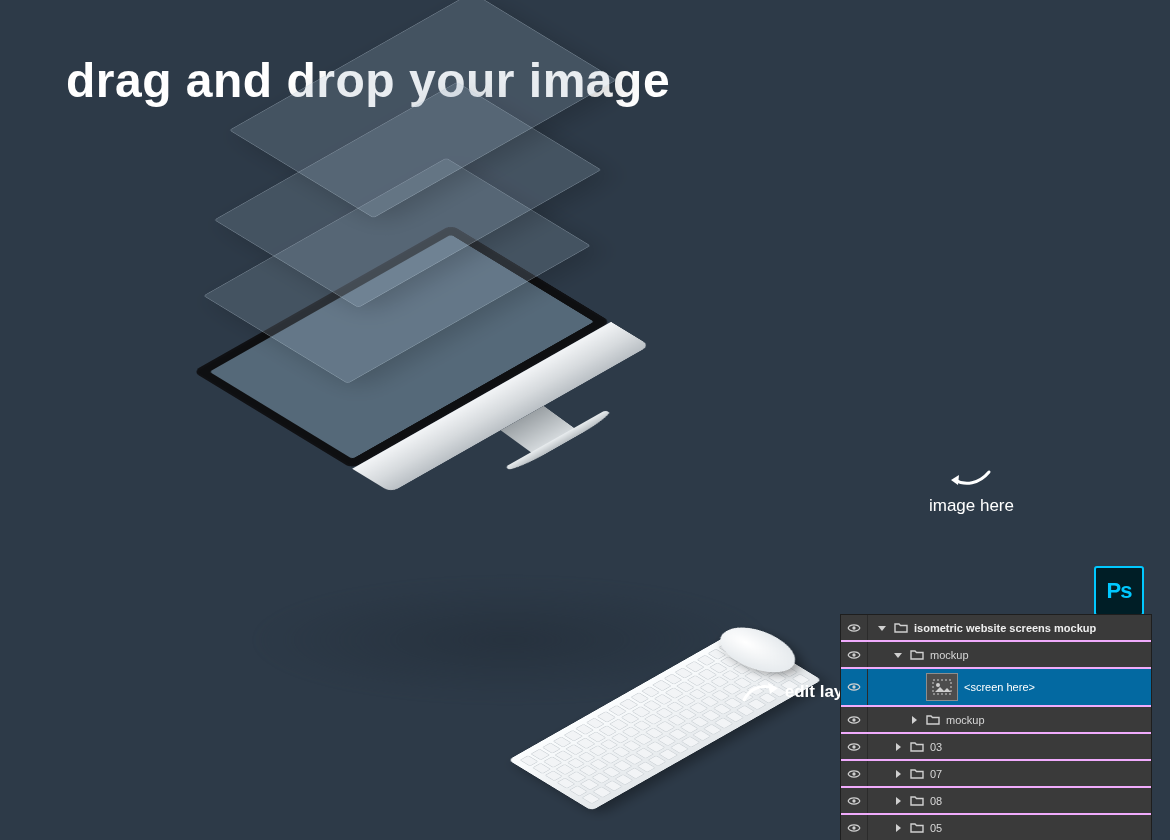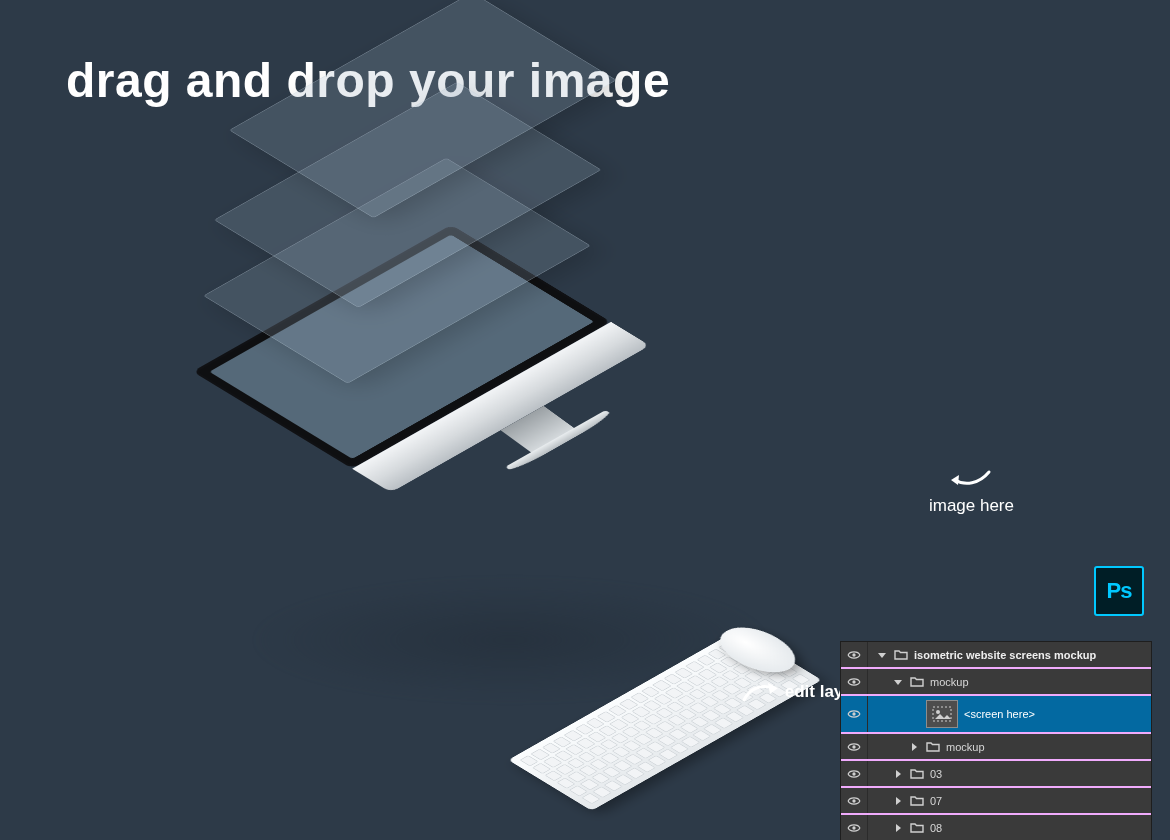--- a/index.html
+++ b/index.html
@@ -359,15 +359,33 @@
         <div class="disc">
           <svg class="chev" viewBox="0 0 8 8">
             <path class="fill" d="M2 0 L2 8 L7 4 Z"></path>
           </svg>
         </div>
         <svg class="foldicon" viewBox="0 0 14 11">
           <path class="stroke" d="M1 2 L5 2 L6.5 3.5 L13 3.5 L13 10 L1 10 Z"></path>
         </svg>
         <div class="name">08</div>
       </div>
+      <div class="row">
+        <div class="vis">
+          <svg class="eye" viewBox="0 0 16 12">
+            <path class="stroke" d="M1 6 C3 1 13 1 15 6 C13 11 3 11 1 6 Z"></path>
+            <circle cx="8" cy="6" r="2" class="fill"></circle>
+          </svg>
+        </div>
+        <div class="ind" style="width: 24px;"></div>
+        <div class="disc">
+          <svg class="chev" viewBox="0 0 8 8">
+            <path class="fill" d="M2 0 L2 8 L7 4 Z"></path>
+          </svg>
+        </div>
+        <svg class="foldicon" viewBox="0 0 14 11">
+          <path class="stroke" d="M1 2 L5 2 L6.5 3.5 L13 3.5 L13 10 L1 10 Z"></path>
+        </svg>
+        <div class="name">05</div>
+      </div>
     </div>
 
 </div>
 
 </body></html>

